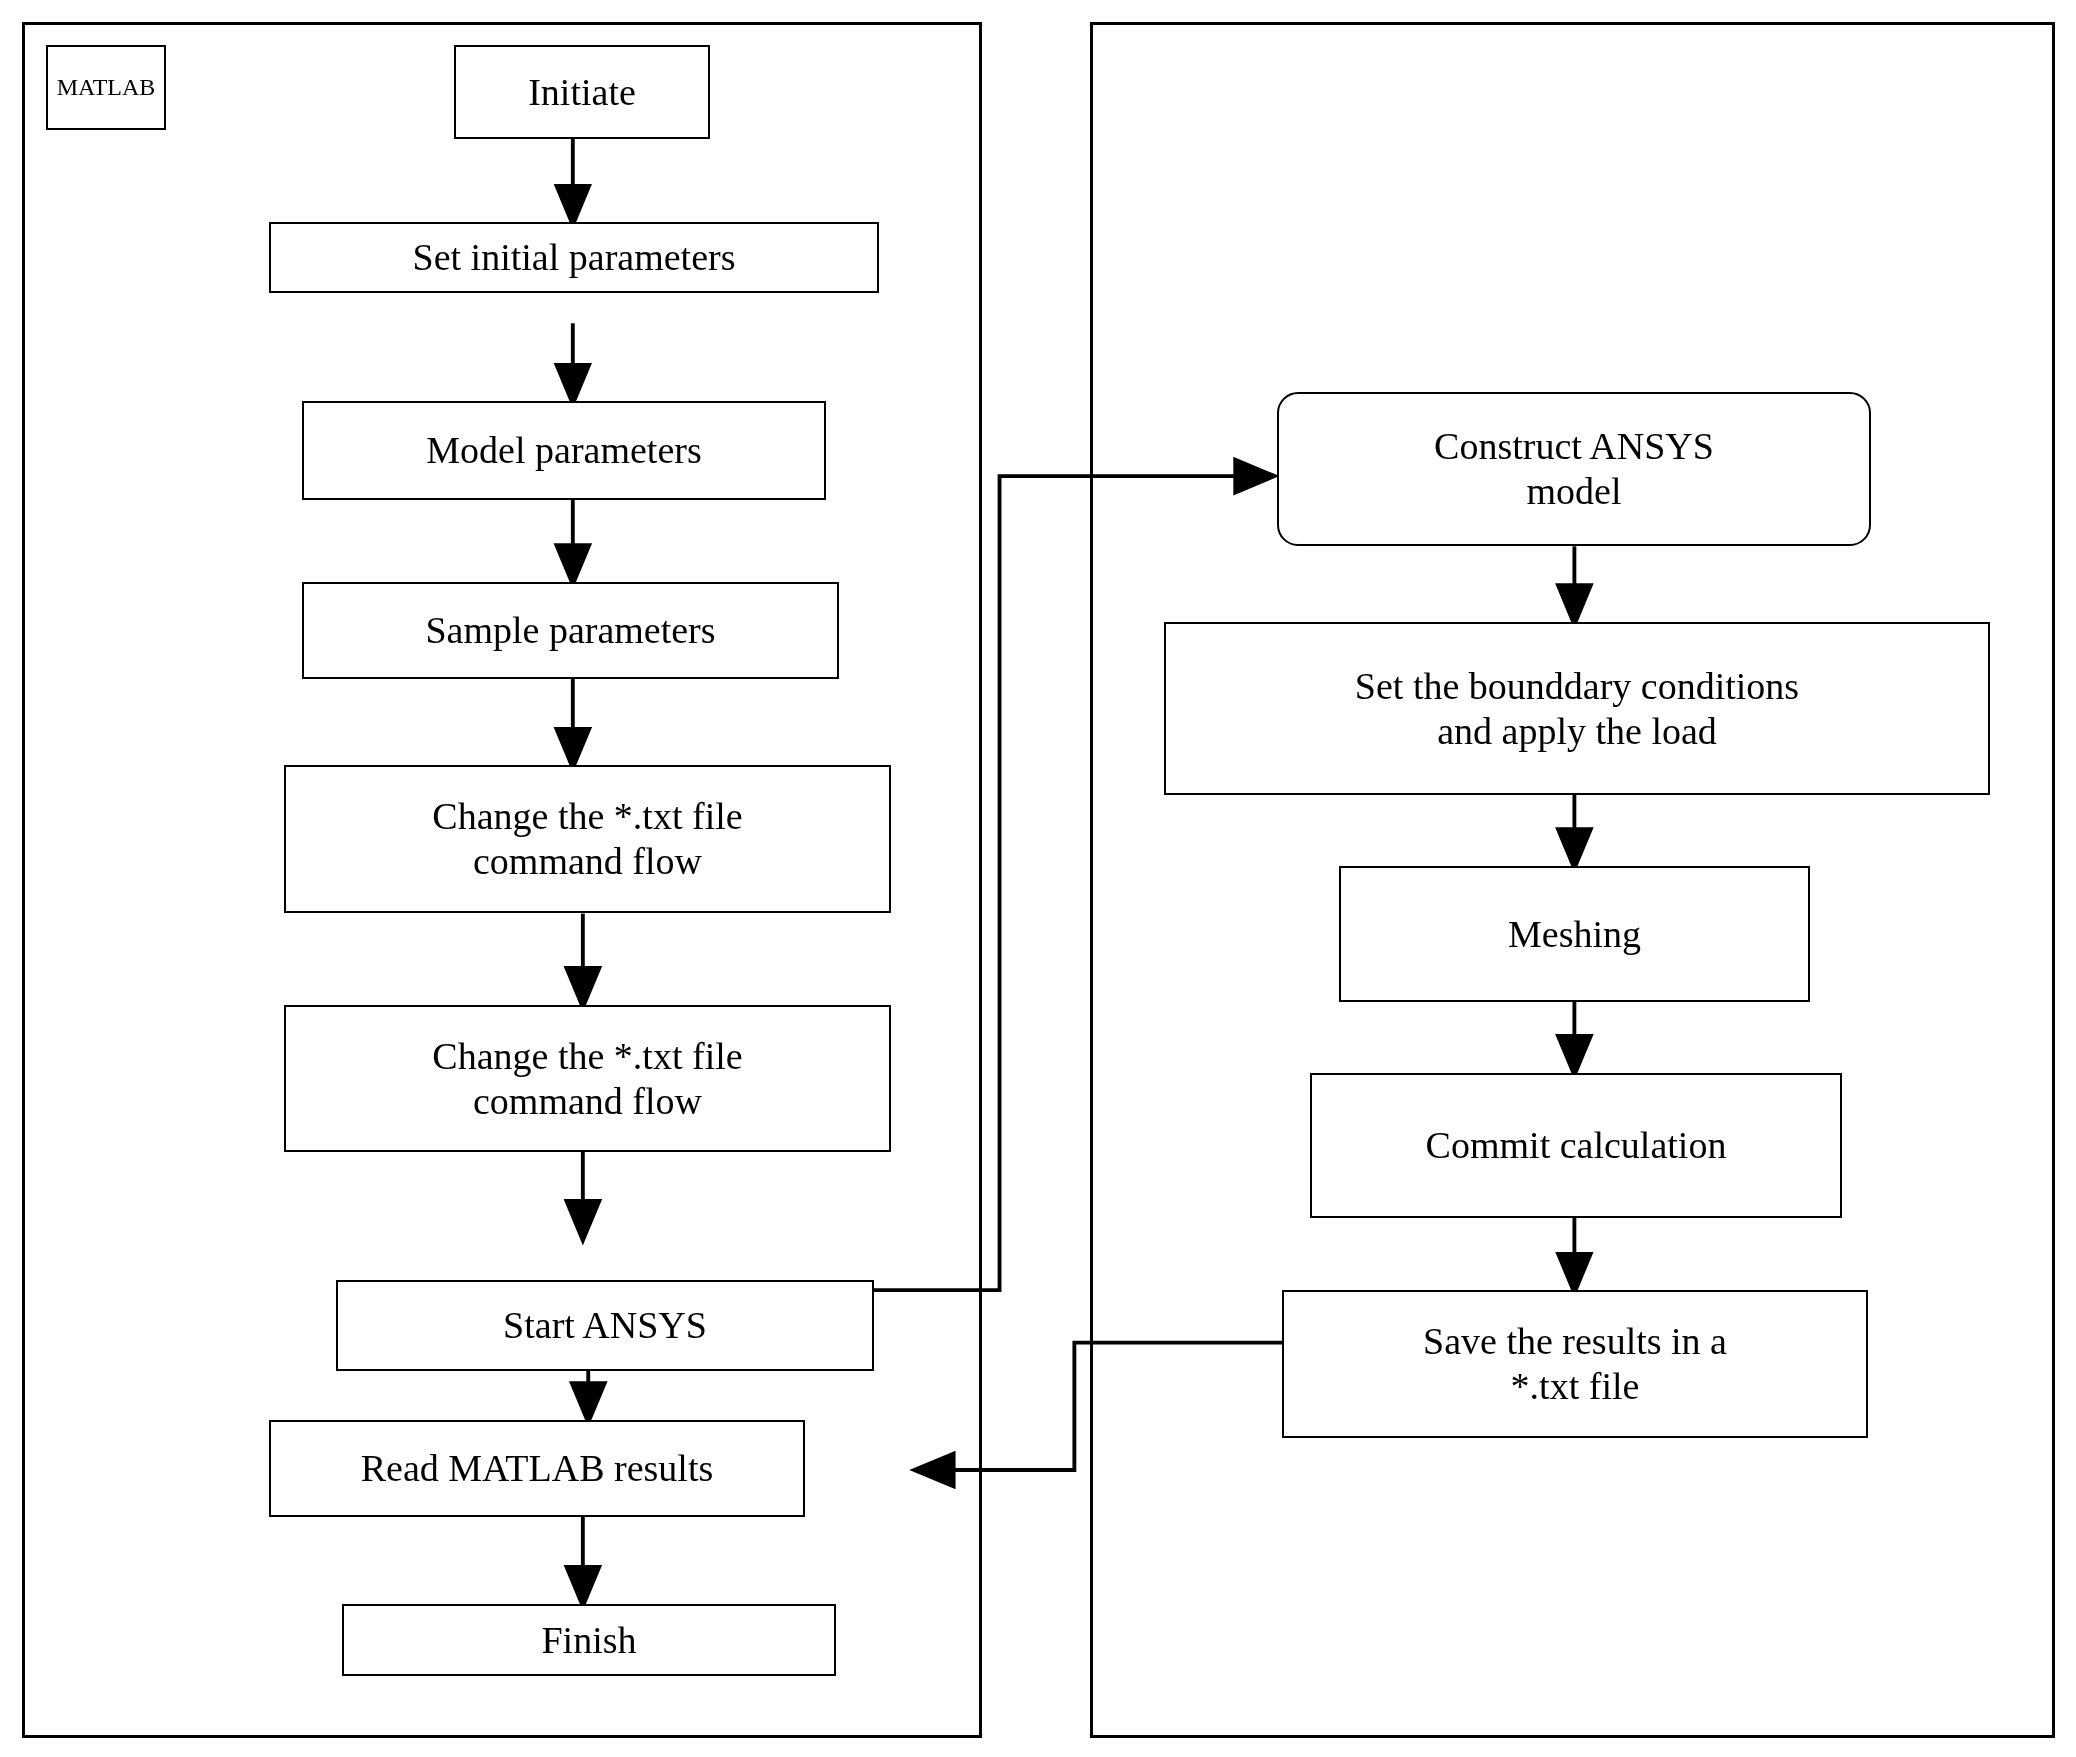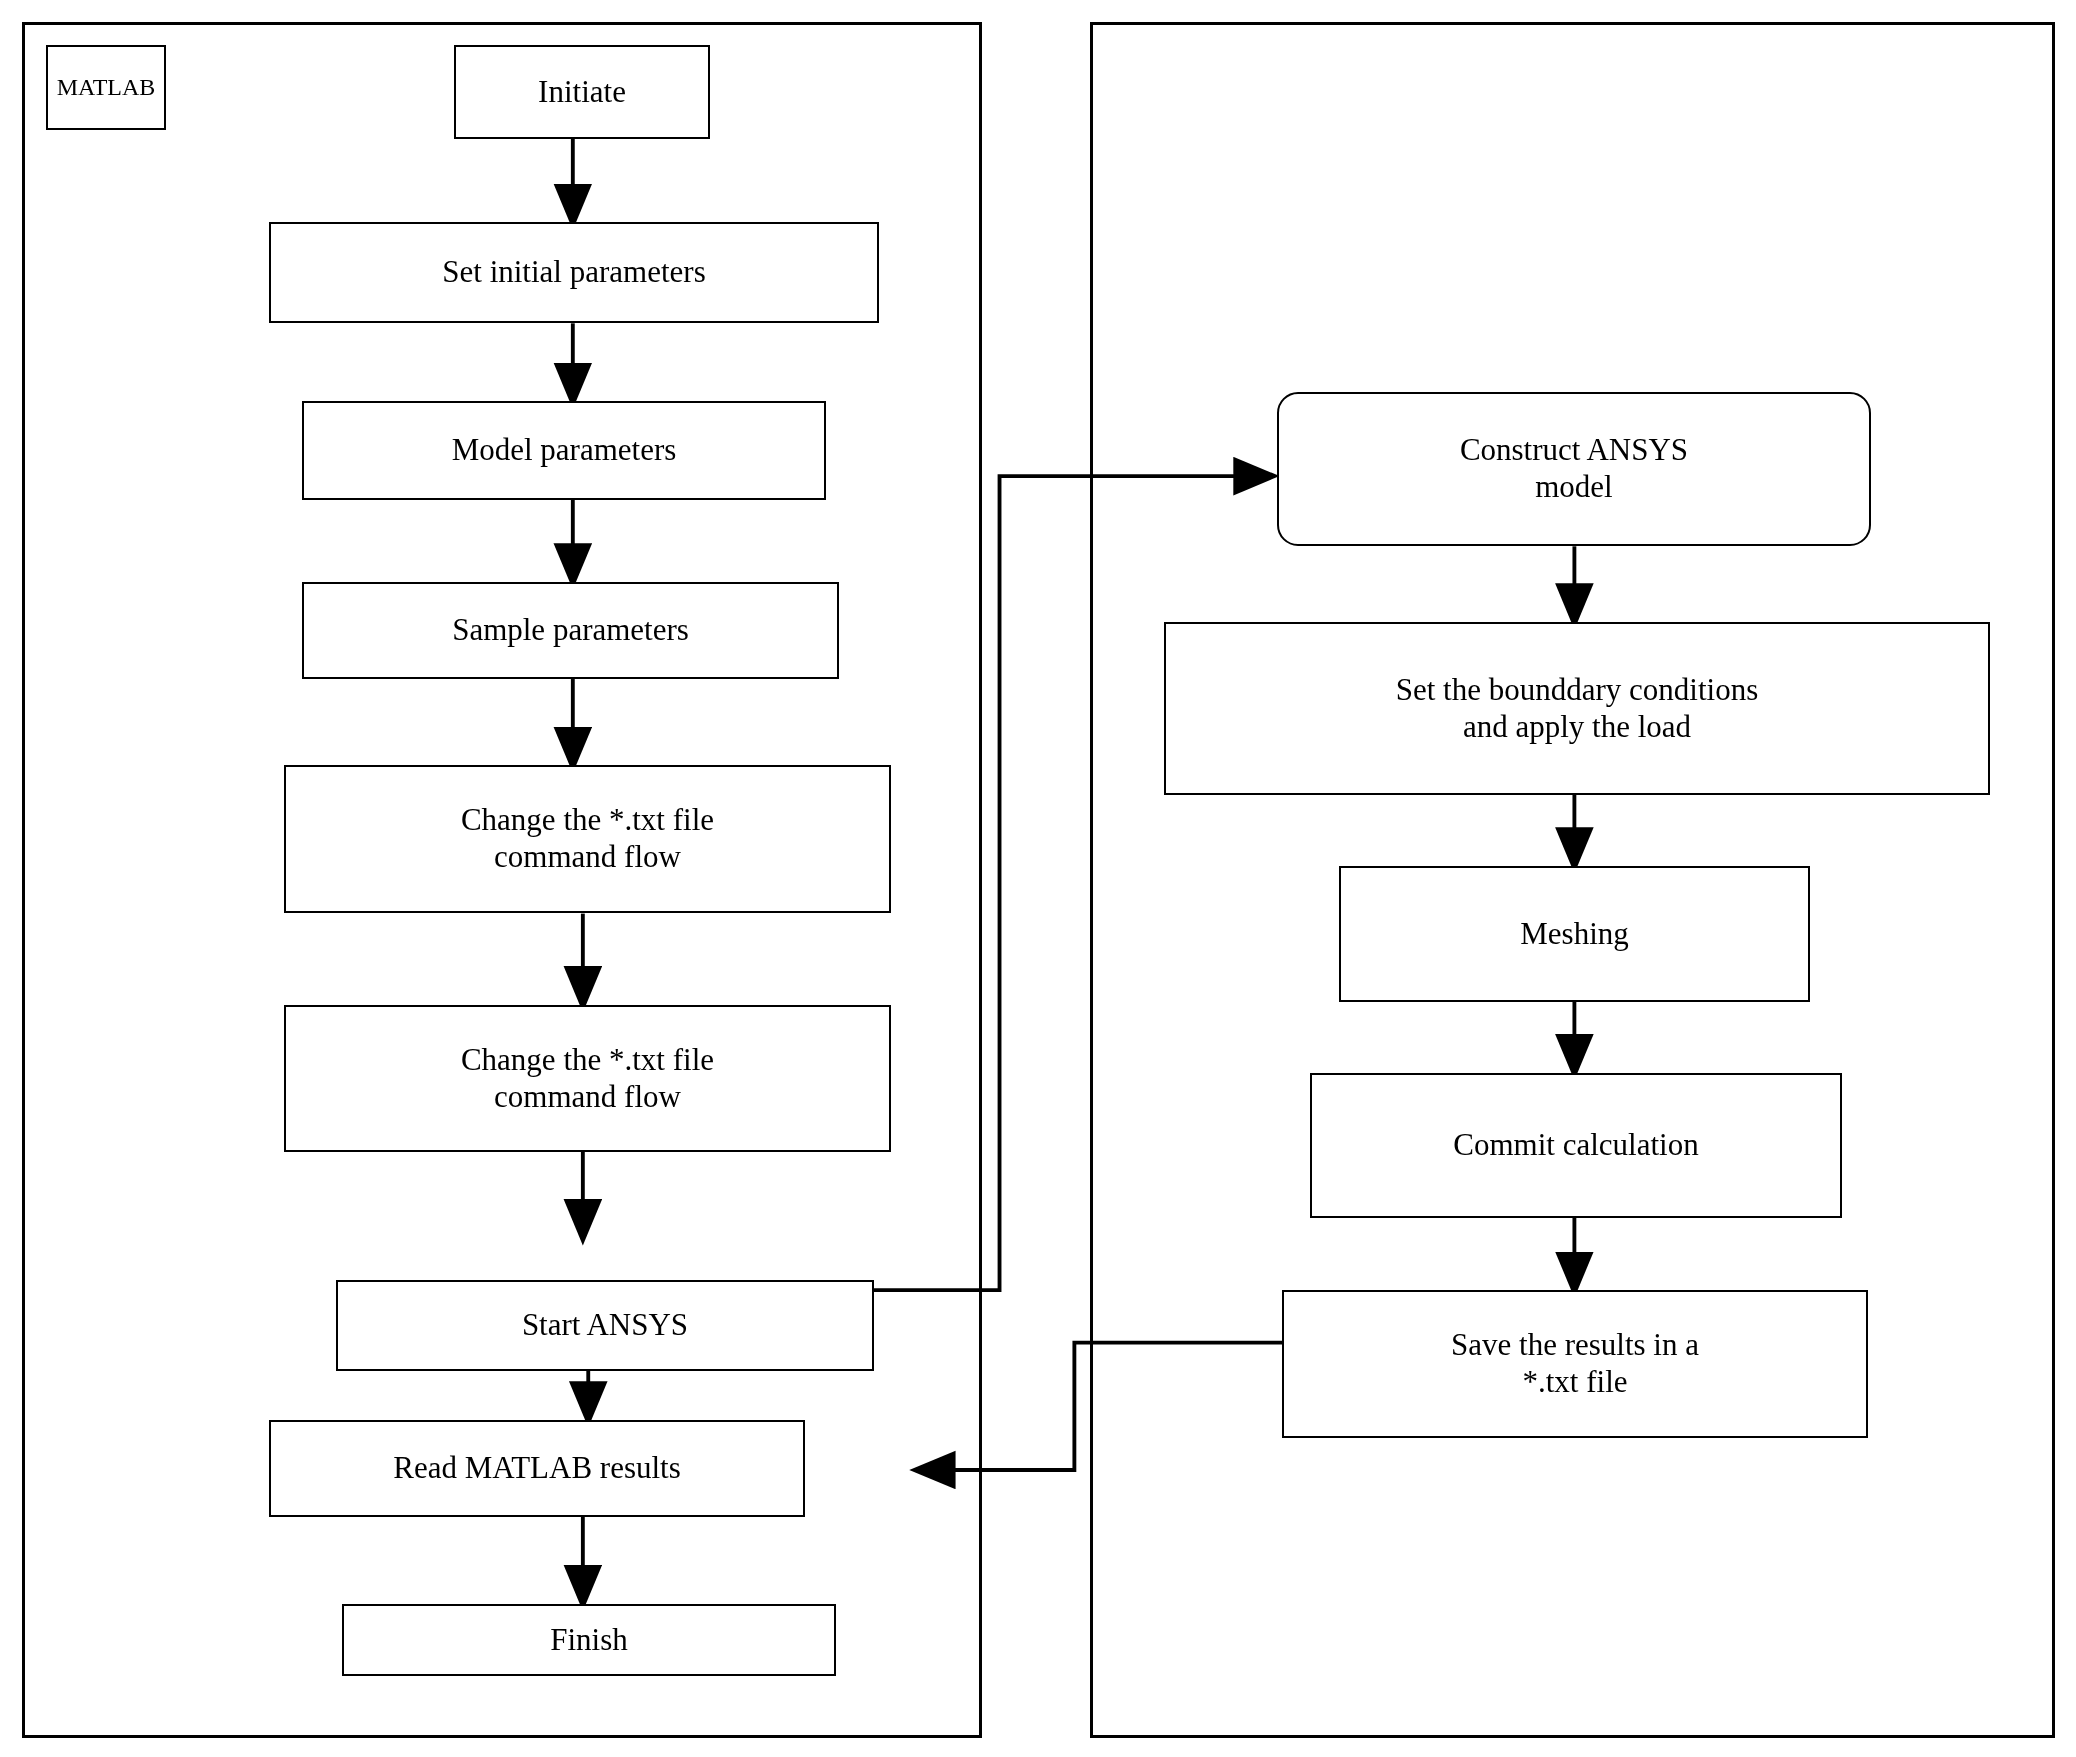--- a/index.html
+++ b/index.html
@@ -30,21 +30,21 @@
     box-sizing: border-box;
     display: flex;
     align-items: center;
     justify-content: center;
     text-align: center;
     line-height: 1.18;
     color: #000000;
     white-space: pre-line;
     z-index: 5;
   }
-  .node.big  { font-size: 31px; }
+  .node.big  { font-size: 38px; }
   .node.tag  { font-size: 24px; }
 
   
   #wires {
     position: absolute;
     left: 0; top: 0;
     width: 2077px;
     height: 1757px;
     z-index: 2;
     pointer-events: none;
@@ -83,21 +83,21 @@
 
     <path d="M1112,1672 L1295,1672 L1295,617 L1648,617" stroke="#000000" stroke-width="5" fill="none" marker-end="url(#ah)"></path>
 
     <path d="M1683,1740 L1392,1740 L1392,1905 L1188,1905" stroke="#000000" stroke-width="5" fill="none" marker-end="url(#ah)"></path>
   </svg>
 
   <div class="node tag" style="left:46px; top:45px; width:120px; height:85px;">MATLAB</div>
 
   <div class="node big" style="left:454px; top:45px; width:256px; height:94px;">Initiate</div>
 
-  <div class="node big" style="left:269px; top:222px; width:610px; height:101px;">Set initial parameters</div>
+  <div class="node big" style="left:269px; top:222px; width:610px; height:71px;">Set initial parameters</div>
 
   <div class="node big" style="left:302px; top:401px; width:524px; height:99px;">Model parameters</div>
 
   <div class="node big" style="left:302px; top:582px; width:537px; height:97px;">Sample parameters</div>
 
   <div class="node big" style="left:284px; top:765px; width:607px; height:148px;">Change the *.txt file
 command flow</div>
 
   <div class="node big" style="left:284px; top:1005px; width:607px; height:147px;">Change the *.txt file
 command flow</div>

